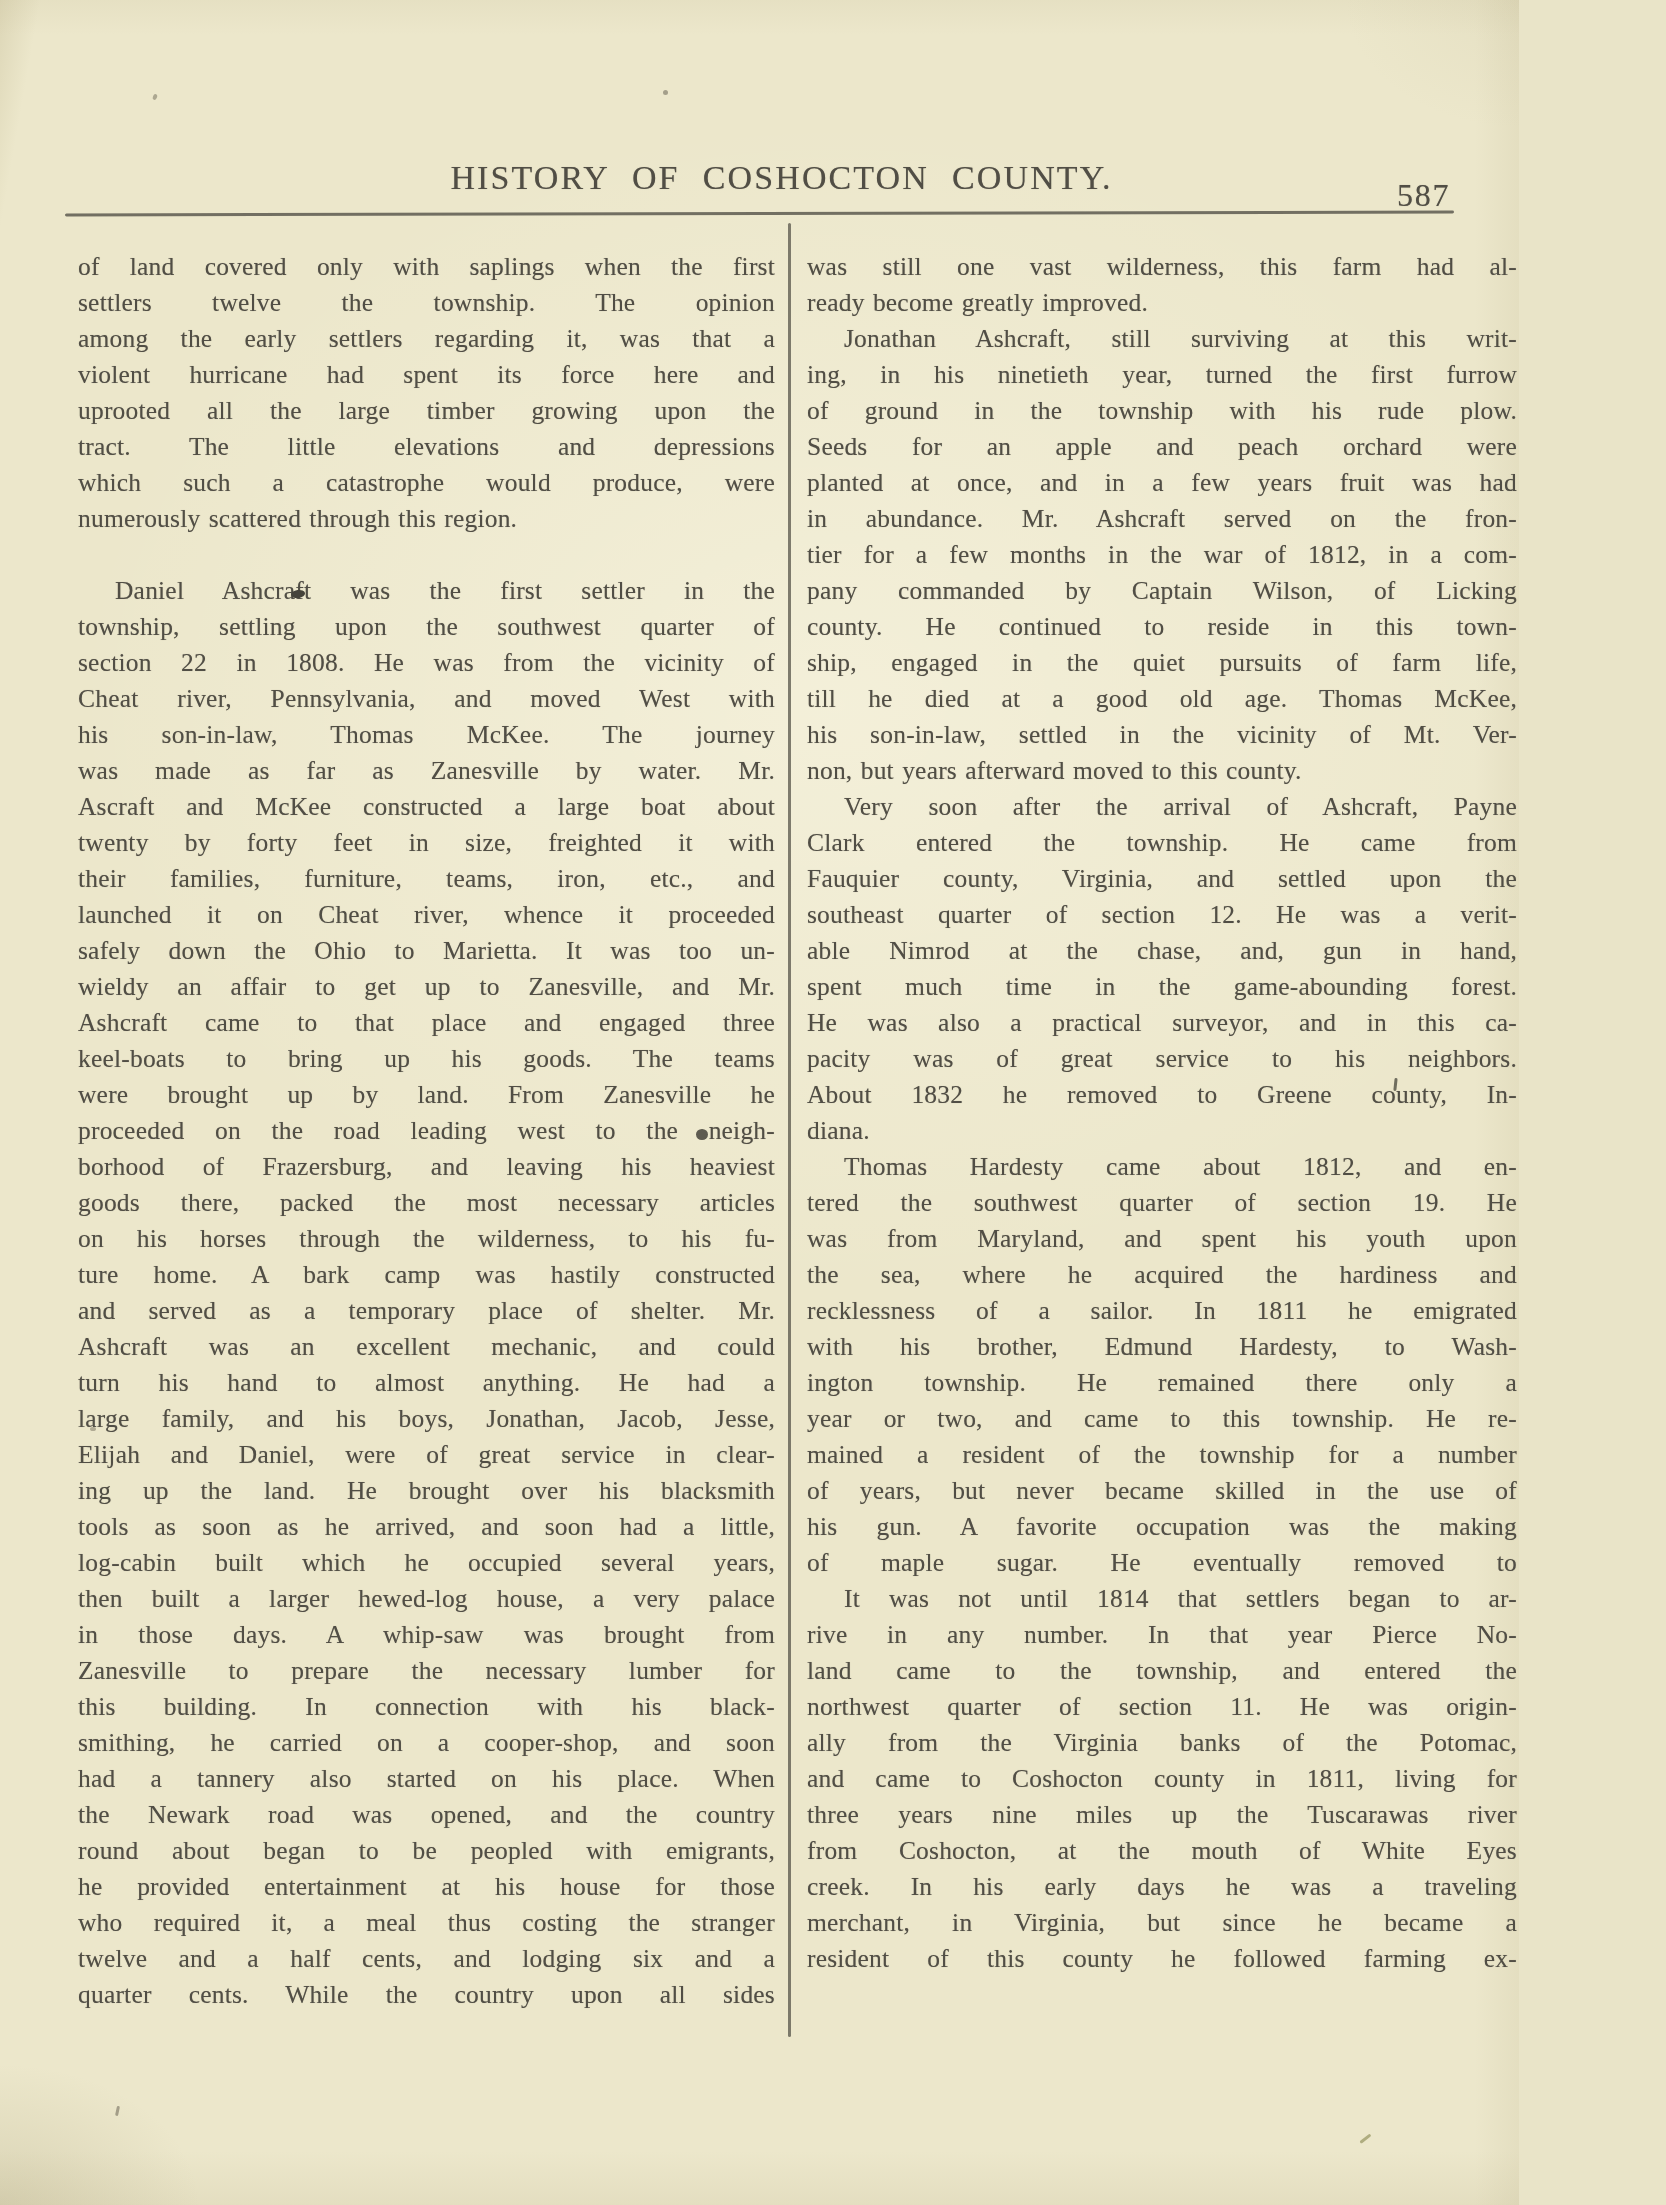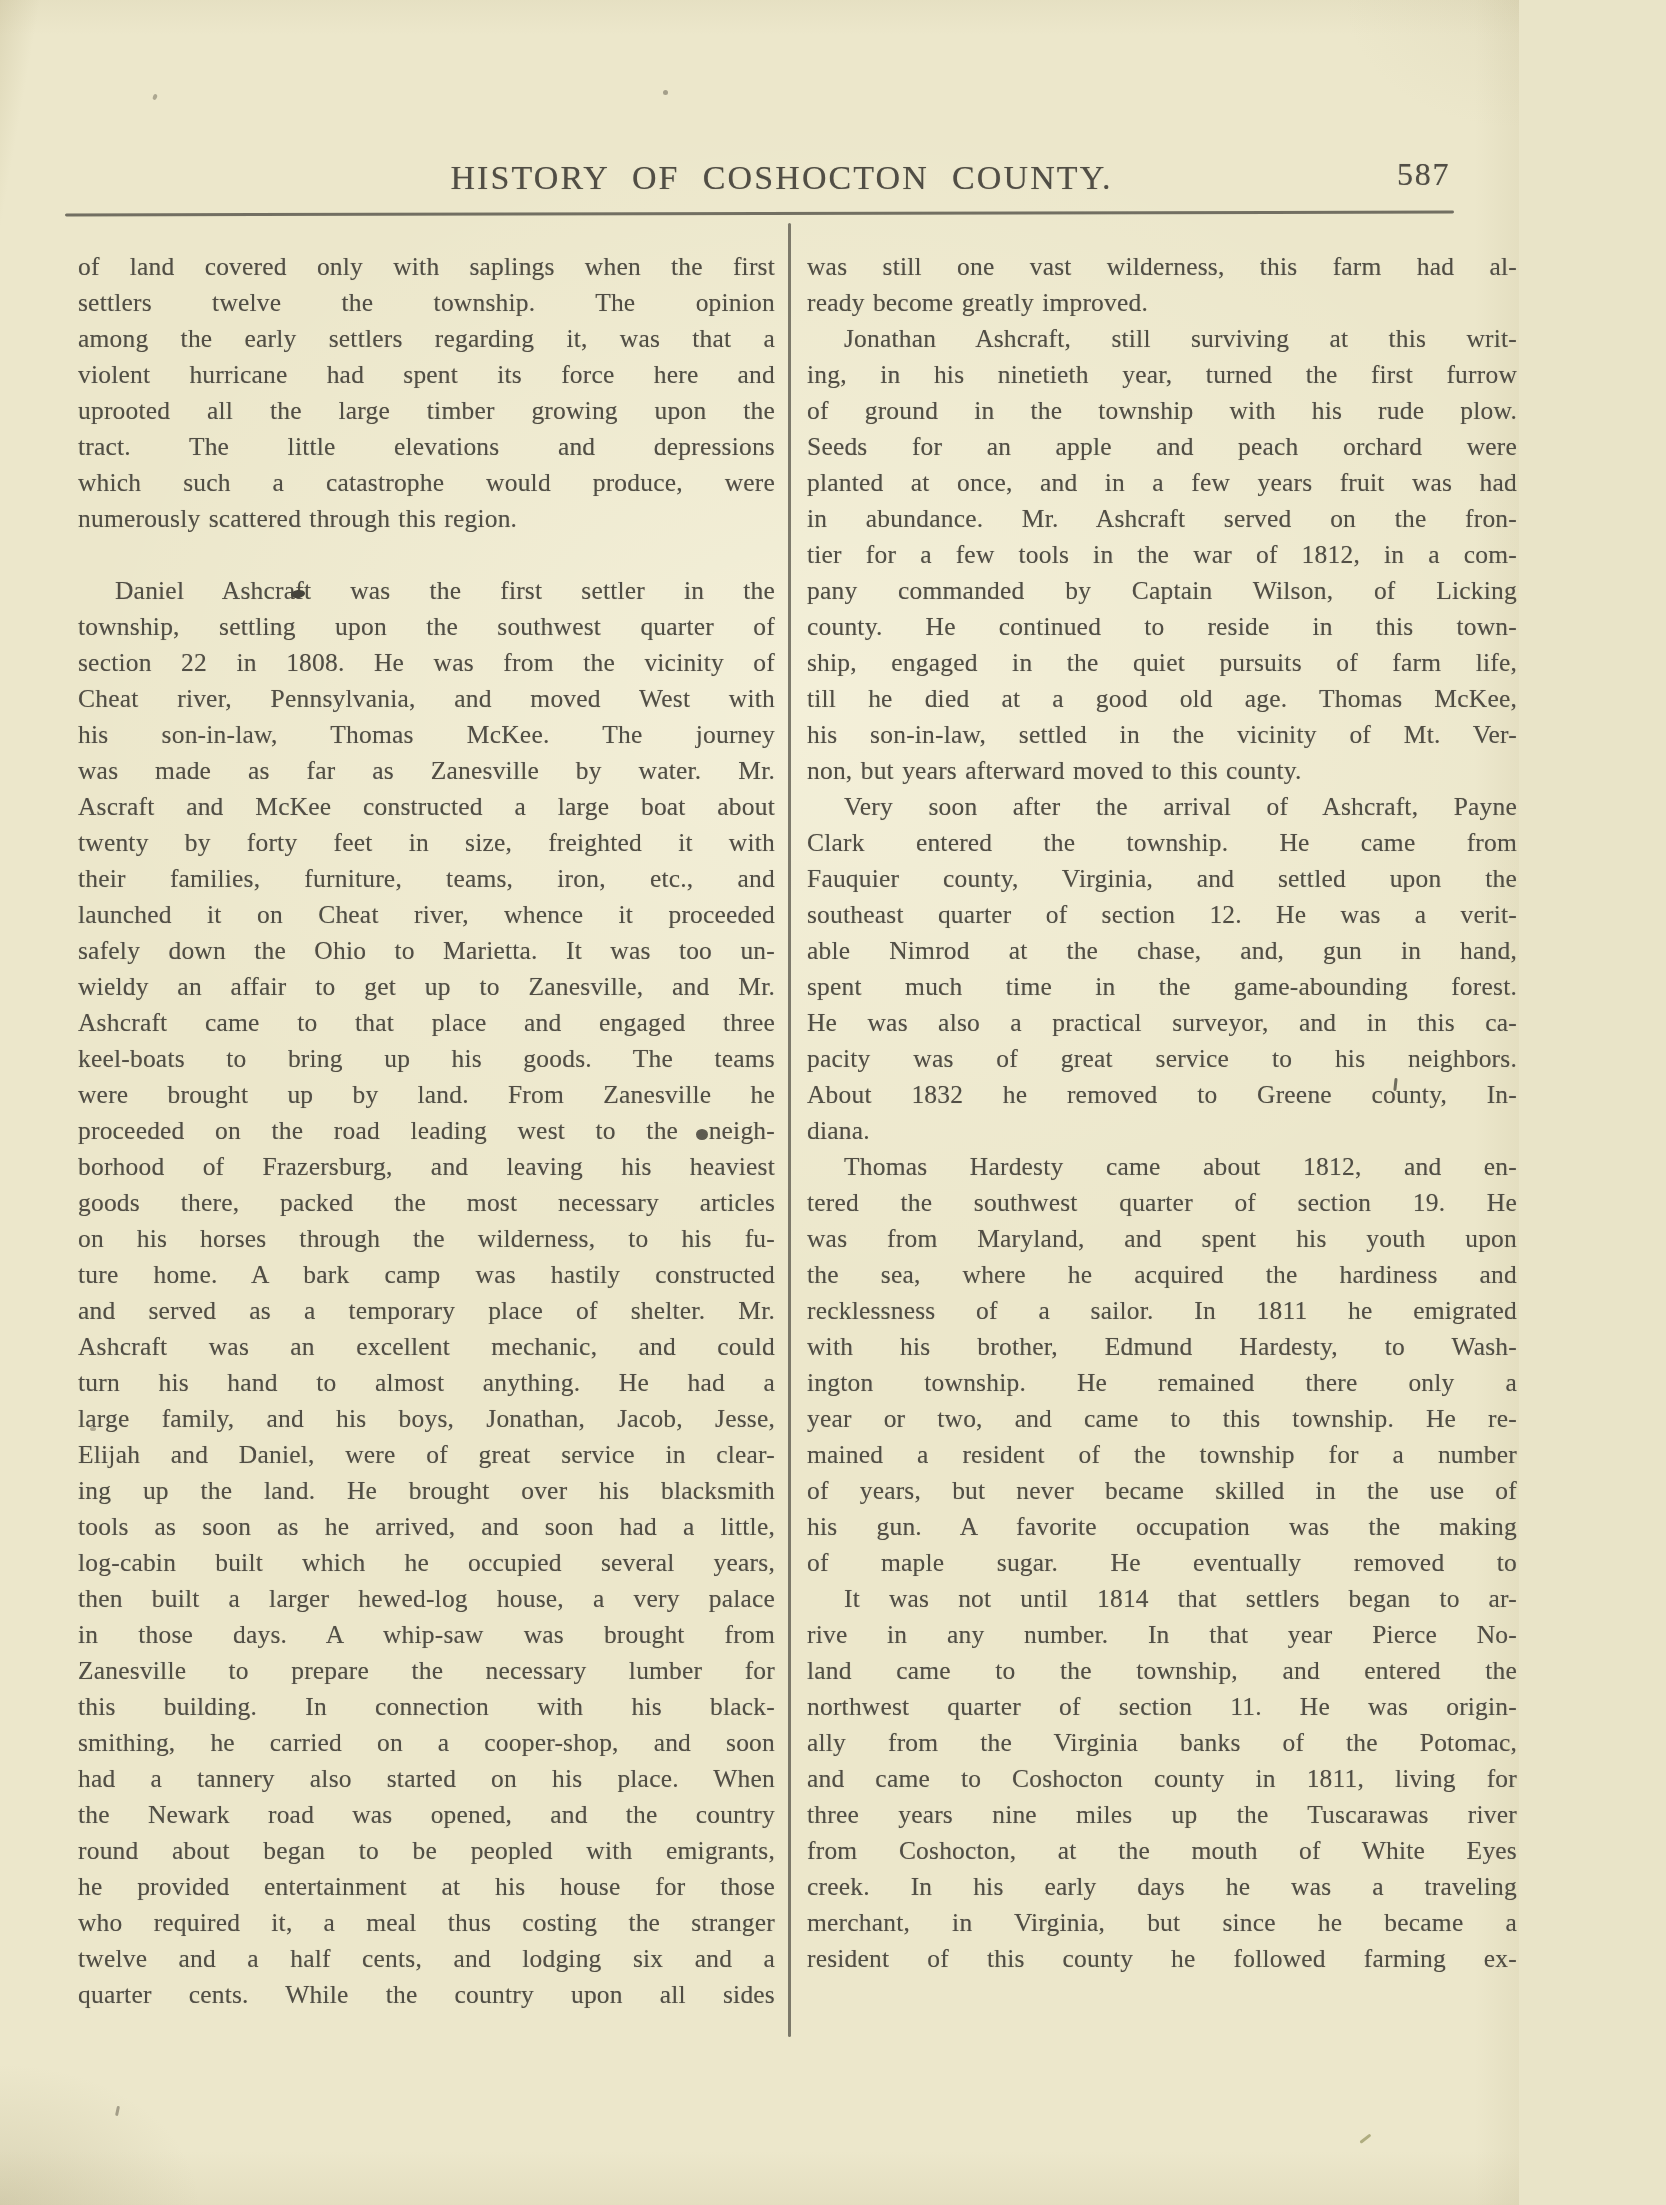--- a/index.html
+++ b/index.html
@@ -22,21 +22,21 @@
     color:var(--ink,#514e45);
   }
   .header-row{
     position:absolute;left:84px;top:159px;width:1395px;
     text-align:center;font-size:34px;line-height:37px;
     letter-spacing:2.1px;word-spacing:12.6px;
     color:var(--ink,#514e45);
     text-shadow:0 0 0.8px rgba(80,77,66,0.45);
   }
   .page-number{
-    position:absolute;left:1397px;top:157px;width:84px;
+    position:absolute;left:1397px;top:178px;width:84px;
     font-size:32px;line-height:35px;letter-spacing:1.7px;
     color:var(--ink,#514e45);
     text-shadow:0 0 0.8px rgba(80,77,66,0.45);
   }
   .header-rule{
     position:absolute;left:65px;top:212px;width:1389px;height:2.5px;
     background:var(--rule,#57544a);opacity:.82;border-radius:1.7px;
     transform:rotate(-0.12deg);
   }
   .column-divider{
@@ -132,21 +132,21 @@
     </section>
   <section class="column right">
       <div class="tline">was still one vast wilderness, this farm had al-</div>
       <div class="tline pend">ready become greatly improved.</div>
       <div class="tline indent">Jonathan Ashcraft, still surviving at this writ-</div>
       <div class="tline">ing, in his ninetieth year, turned the first furrow</div>
       <div class="tline">of ground in the township with his rude plow.</div>
       <div class="tline">Seeds for an apple and peach orchard were</div>
       <div class="tline">planted at once, and in a few years fruit was had</div>
       <div class="tline">in abundance. Mr. Ashcraft served on the fron-</div>
-      <div class="tline">tier for a few tools in the war of 1812, in a com-</div>
+      <div class="tline">tier for a few months in the war of 1812, in a com-</div>
       <div class="tline">pany commanded by Captain Wilson, of Licking</div>
       <div class="tline">county. He continued to reside in this town-</div>
       <div class="tline">ship, engaged in the quiet pursuits of farm life,</div>
       <div class="tline">till he died at a good old age. Thomas McKee,</div>
       <div class="tline">his son-in-law, settled in the vicinity of Mt. Ver-</div>
       <div class="tline pend">non, but years afterward moved to this county.</div>
       <div class="tline indent">Very soon after the arrival of Ashcraft, Payne</div>
       <div class="tline">Clark entered the township. He came from</div>
       <div class="tline">Fauquier county, Virginia, and settled upon the</div>
       <div class="tline">southeast quarter of section 12. He was a verit-</div>

